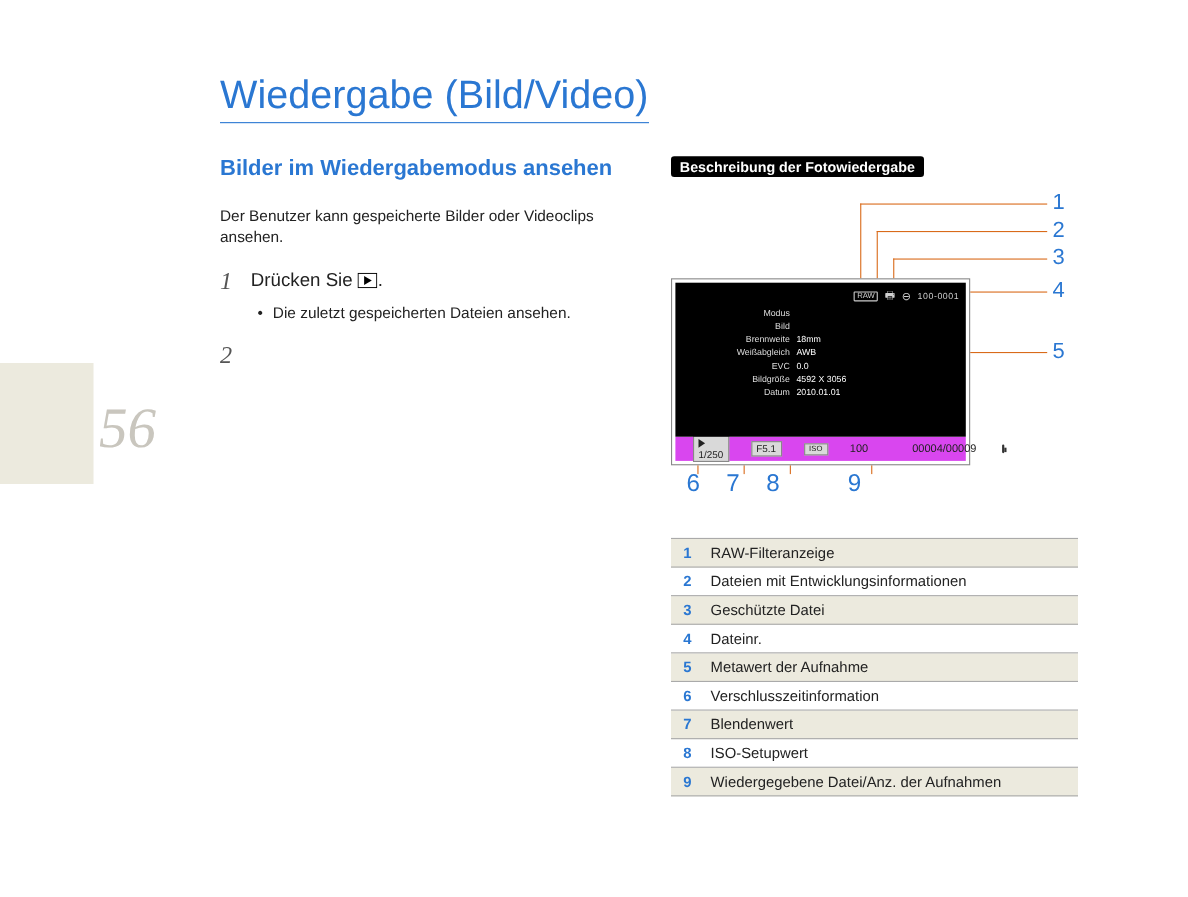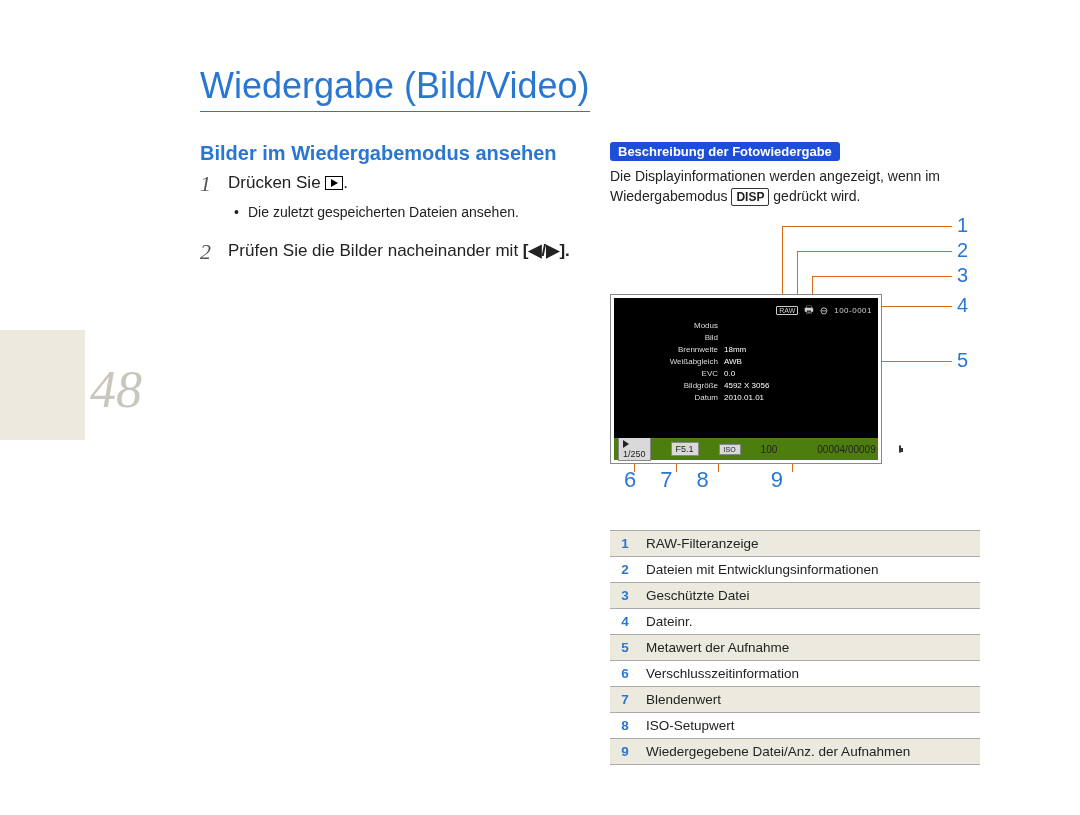--- a/index.html
+++ b/index.html
@@ -47,21 +47,21 @@
   .cols {
     display: flex;
     gap: 30px;
   }
   .col-left { width: 380px; }
   .col-right { width: 370px; }
   .subhead {
     font-size: 20px;
     color: #2a77d2;
     font-weight: 700;
-    margin-bottom: 6px;
+    margin-bottom: 22px;
   }
   .body-text {
     font-size: 14px;
     line-height: 1.35;
     margin-bottom: 18px;
   }
   .step {
     display: flex;
     gap: 10px;
     margin-bottom: 6px;
@@ -91,21 +91,21 @@
     position: relative;
     padding-left: 14px;
   }
   .bullet-list li::before {
     content: "•";
     position: absolute;
     left: 0;
   }
   .pill {
     display: inline-block;
-    background: #1d4ed8;
+    background: #000000;
     color: #fff;
     font-size: 13px;
     font-weight: 700;
     padding: 2px 8px;
     border-radius: 3px;
     margin-bottom: 6px;
   }
   .desc-text {
     font-size: 14px;
     line-height: 1.4;
@@ -163,28 +163,28 @@
     position: absolute;
     top: 22px;
     left: 55px;
     font-size: 8px;
     line-height: 1.5;
   }
   .meta-grid div { white-space: nowrap; }
   .meta-label { display: inline-block; min-width: 55px; text-align: right; padding-right: 6px; color:#ddd; }
   .meta-val { color: #fff; }
   .gray-strip {
-    background: #4d7c0f;
+    background: #d946ef;
     color: #222;
     height: 22px;
     display: flex;
     align-items: center;
     font-size: 10px;
     gap: 20px;
-    padding: 0 4px;
+    padding: 0 16px;
   }
   .strip-cell {
     background: #d9d9d9;
     border: 1px solid #888;
     padding: 1px 4px;
     font-size: 9px;
   }
   .play-tri {
     display: inline-block;
     width: 0; height: 0;
@@ -245,62 +245,54 @@
     width: 30px;
     color: #2a77d2;
     font-weight: 700;
     text-align: center;
   }
 </style>
 </head>
 <body>
 
 <div class="side-tab"></div>
-<div class="page-num">48</div>
+<div class="page-num">56</div>
 
 <div class="main">
   <div class="title">Wiedergabe (Bild/Video)</div>
 
   <div class="cols">
 
     <div class="col-left">
       <div class="subhead">Bilder im Wiedergabemodus ansehen</div>
+      <div class="body-text">Der Benutzer kann gespeicherte Bilder oder Videoclips ansehen.</div>
 
       <div class="step">
         <div class="step-num">1</div>
         <div class="step-text">
           <span>Drücken Sie </span>
           <span class="icon-box">
             <svg width="18" height="14" viewBox="0 0 18 14">
               <rect x="0.5" y="0.5" width="17" height="13" fill="none" stroke="#000"></rect>
               <polygon points="6,3 6,11 13,7" fill="#000"></polygon>
             </svg>
           </span>.
         </div>
       </div>
       <ul class="bullet-list">
         <li>Die zuletzt gespeicherten Dateien ansehen.</li>
       </ul>
 
       <div class="step">
         <div class="step-num">2</div>
-        <div class="step-text">
-          <span>Prüfen Sie die Bilder nacheinander mit </span>
-          <span style="font-weight:700;">[◀/▶].</span>
-        </div>
       </div>
     </div>
 
     <div class="col-right">
       <span class="pill">Beschreibung der Fotowiedergabe</span>
-      <div class="desc-text">
-        <span>Die Displayinformationen werden angezeigt, wenn im Wiedergabemodus </span>
-        <span class="disp-btn">DISP</span>
-        <span> gedrückt wird.</span>
-      </div>
 
       
       <div class="diagram-wrap">
 
         <div class="callout" style="right:12px; top:0;">1</div>
         <div class="callout" style="right:12px; top:25px;">2</div>
         <div class="callout" style="right:12px; top:50px;">3</div>
         <div class="callout" style="right:12px; top:80px;">4</div>
         <div class="callout" style="right:12px; top:135px;">5</div>
 

